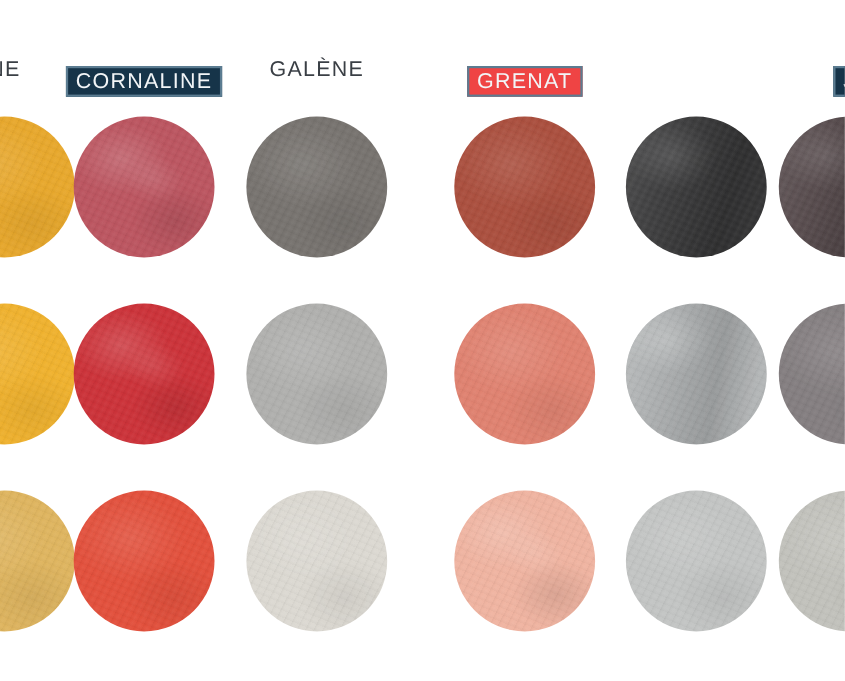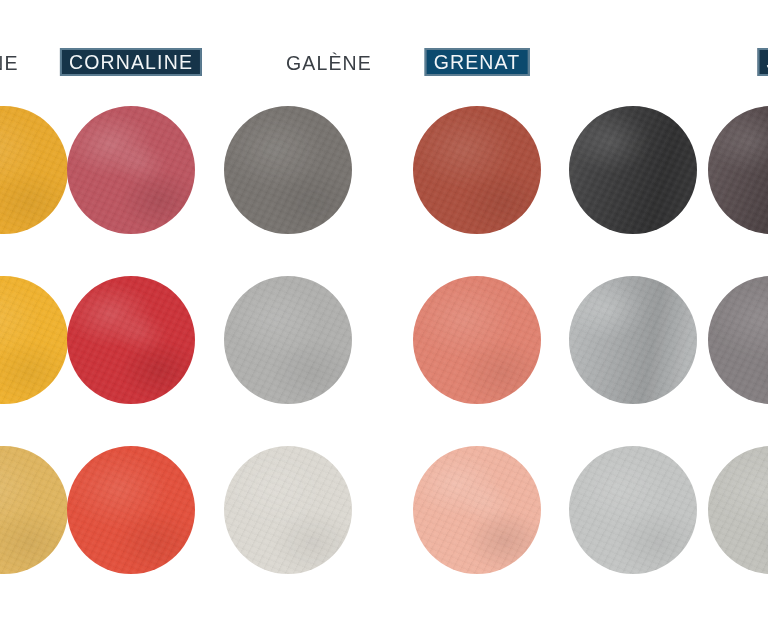--- a/index.html
+++ b/index.html
@@ -49,21 +49,21 @@
   }
 
   .column-label.badge {
     color: #f2f5f7;
     background: #163449;
     border: 2px solid #5b7c91;
     padding: 1px 7px 10px 7px;
     box-sizing: border-box;
     height: 28px;
     line-height: 23px;
-    top: 48px;
+    top: 60px;
   }
 
   
   .swatch-cell {
     position: absolute;
     left: 50%;
     width: 128px;
     height: 128px;
     margin-left: -64px;
   }
@@ -141,33 +141,33 @@
         <div class="swatch-dot shade-chalk" title="CORNALINE" style="background: rgb(188, 85, 96);"></div>
       </div>
       <div class="swatch-cell" style="top: 276px; width: 128px; height: 128px; margin-left: -64px;">
         <div class="swatch-dot shade-chalk" title="CORNALINE" style="background: rgb(204, 50, 57);"></div>
       </div>
       <div class="swatch-cell" style="top: 446px; width: 128px; height: 128px; margin-left: -64px;">
         <div class="swatch-dot shade-soft" title="CORNALINE" style="background: rgb(227, 80, 60);"></div>
       </div>
     </div>
     <div class="swatch-column" style="left: 168px; width: 240px;">
-      <div class="column-label plain" style="color: rgb(58, 63, 69); margin-left: 41px;">GALÈNE</div>
+      <div class="column-label plain" style="color: rgb(58, 63, 69);">GALÈNE</div>
       <div class="swatch-cell" style="top: 106px; width: 128px; height: 128px; margin-left: -64px;">
         <div class="swatch-dot shade-soft" title="GALÈNE" style="background: rgb(119, 115, 111);"></div>
       </div>
       <div class="swatch-cell" style="top: 276px; width: 128px; height: 128px; margin-left: -64px;">
         <div class="swatch-dot shade-soft" title="GALÈNE" style="background: rgb(176, 176, 174);"></div>
       </div>
       <div class="swatch-cell" style="top: 446px; width: 128px; height: 128px; margin-left: -64px;">
         <div class="swatch-dot shade-soft" title="GALÈNE" style="background: rgb(220, 217, 210);"></div>
       </div>
     </div>
     <div class="swatch-column" style="left: 357px; width: 240px;">
-      <div class="column-label badge" style="background: #0c4a6e; border-color: rgb(91, 124, 145); color: rgb(242, 245, 247);">GRENAT</div>
+      <div class="column-label badge" style="background: #ef4444; border-color: rgb(91, 124, 145); color: rgb(242, 245, 247);">GRENAT</div>
       <div class="swatch-cell" style="top: 106px; width: 128px; height: 128px; margin-left: -64px;">
         <div class="swatch-dot shade-soft" title="GRENAT" style="background: rgb(171, 79, 62);"></div>
       </div>
       <div class="swatch-cell" style="top: 276px; width: 128px; height: 128px; margin-left: -64px;">
         <div class="swatch-dot shade-soft" title="GRENAT" style="background: rgb(224, 130, 112);"></div>
       </div>
       <div class="swatch-cell" style="top: 446px; width: 128px; height: 128px; margin-left: -64px;">
         <div class="swatch-dot shade-chalk" title="GRENAT" style="background: rgb(240, 180, 161);"></div>
       </div>
     </div>

